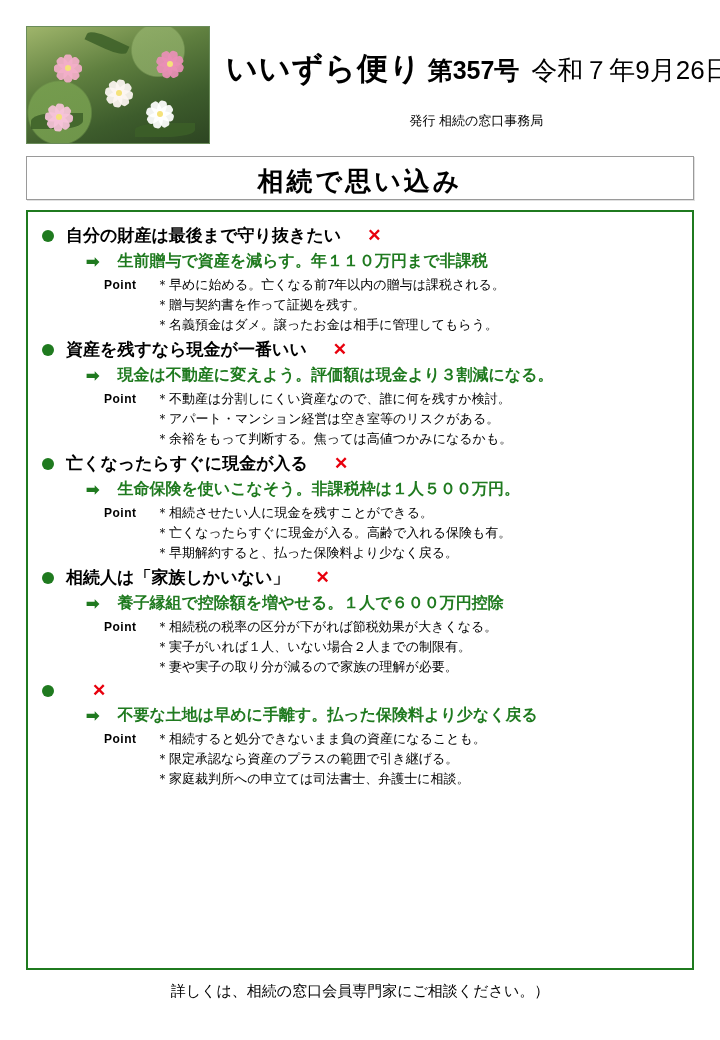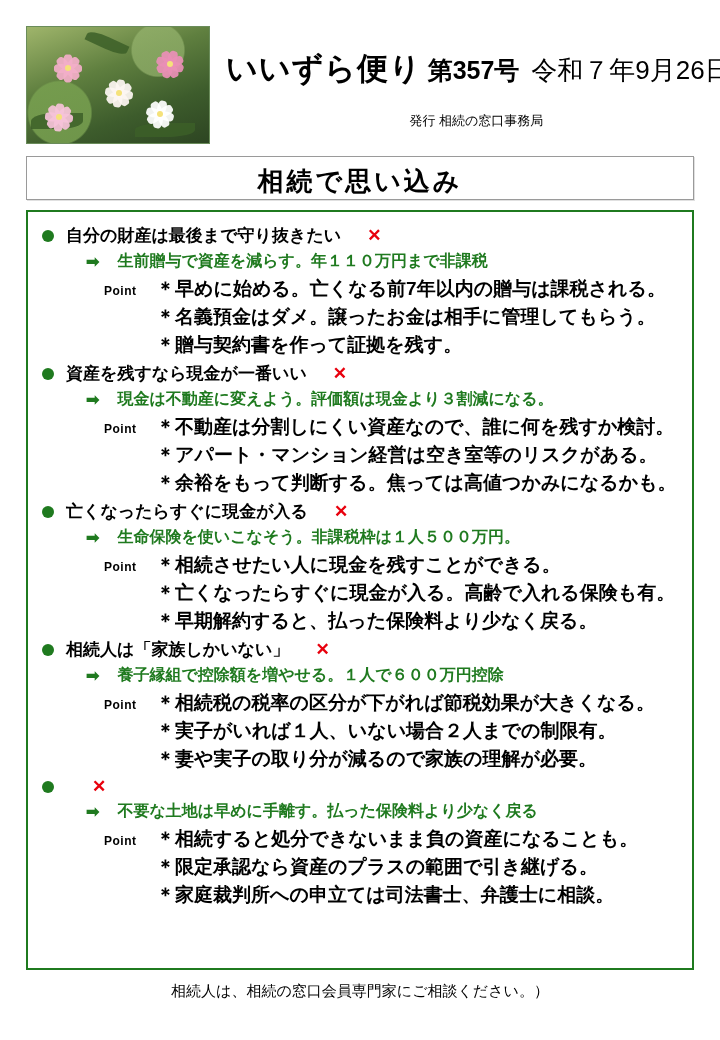--- a/index.html
+++ b/index.html
@@ -190,22 +190,21 @@
     margin-bottom: 2px;
   }
   .point-label {
     width: 52px;
     flex: 0 0 52px;
     font-size: 12px;
     font-weight: bold;
     letter-spacing: .5px;
   }
   .point-text {
-    font-size: 19px;
-    font-weight: bold;
+    font-size: 13px;
   }
   .point-row.cont .point-label {
     visibility: hidden;
   }
 
   
   .footer {
     margin-top: 12px;
     text-align: center;
     font-size: 15px;
@@ -306,25 +305,25 @@
         <span class="arrow">➡</span>
         <span class="advice-text">生前贈与で資産を減らす。年１１０万円まで非課税</span>
       </div>
       <div class="points">
         <div class="point-row">
           <span class="point-label">Point</span>
           <span class="point-text">＊早めに始める。亡くなる前7年以内の贈与は課税される。</span>
         </div>
         <div class="point-row cont">
           <span class="point-label">Point</span>
+          <span class="point-text">＊贈与契約書を作って証拠を残す。</span>
+        </div>
+        <div class="point-row cont">
+          <span class="point-label">Point</span>
           <span class="point-text">＊名義預金はダメ。譲ったお金は相手に管理してもらう。</span>
-        </div>
-        <div class="point-row cont">
-          <span class="point-label">Point</span>
-          <span class="point-text">＊贈与契約書を作って証拠を残す。</span>
         </div>
       </div>
     </div>
 
     <div class="topic">
       <div class="topic-head">
         <div class="bullet"></div>
         <span class="topic-title">資産を残すなら現金が一番いい</span>
         <span class="xmark">✕</span>
       </div>
@@ -420,15 +419,15 @@
         </div>
         <div class="point-row cont">
           <span class="point-label">Point</span>
           <span class="point-text">＊家庭裁判所への申立ては司法書士、弁護士に相談。</span>
         </div>
       </div>
     </div>
 
   </div>
 
-  <div class="footer">相続人は、相続の窓口会員専門家にご相談ください。）</div>
+  <div class="footer">詳しくは、相続の窓口会員専門家にご相談ください。）</div>
 
 </div>
 
 </body></html>

